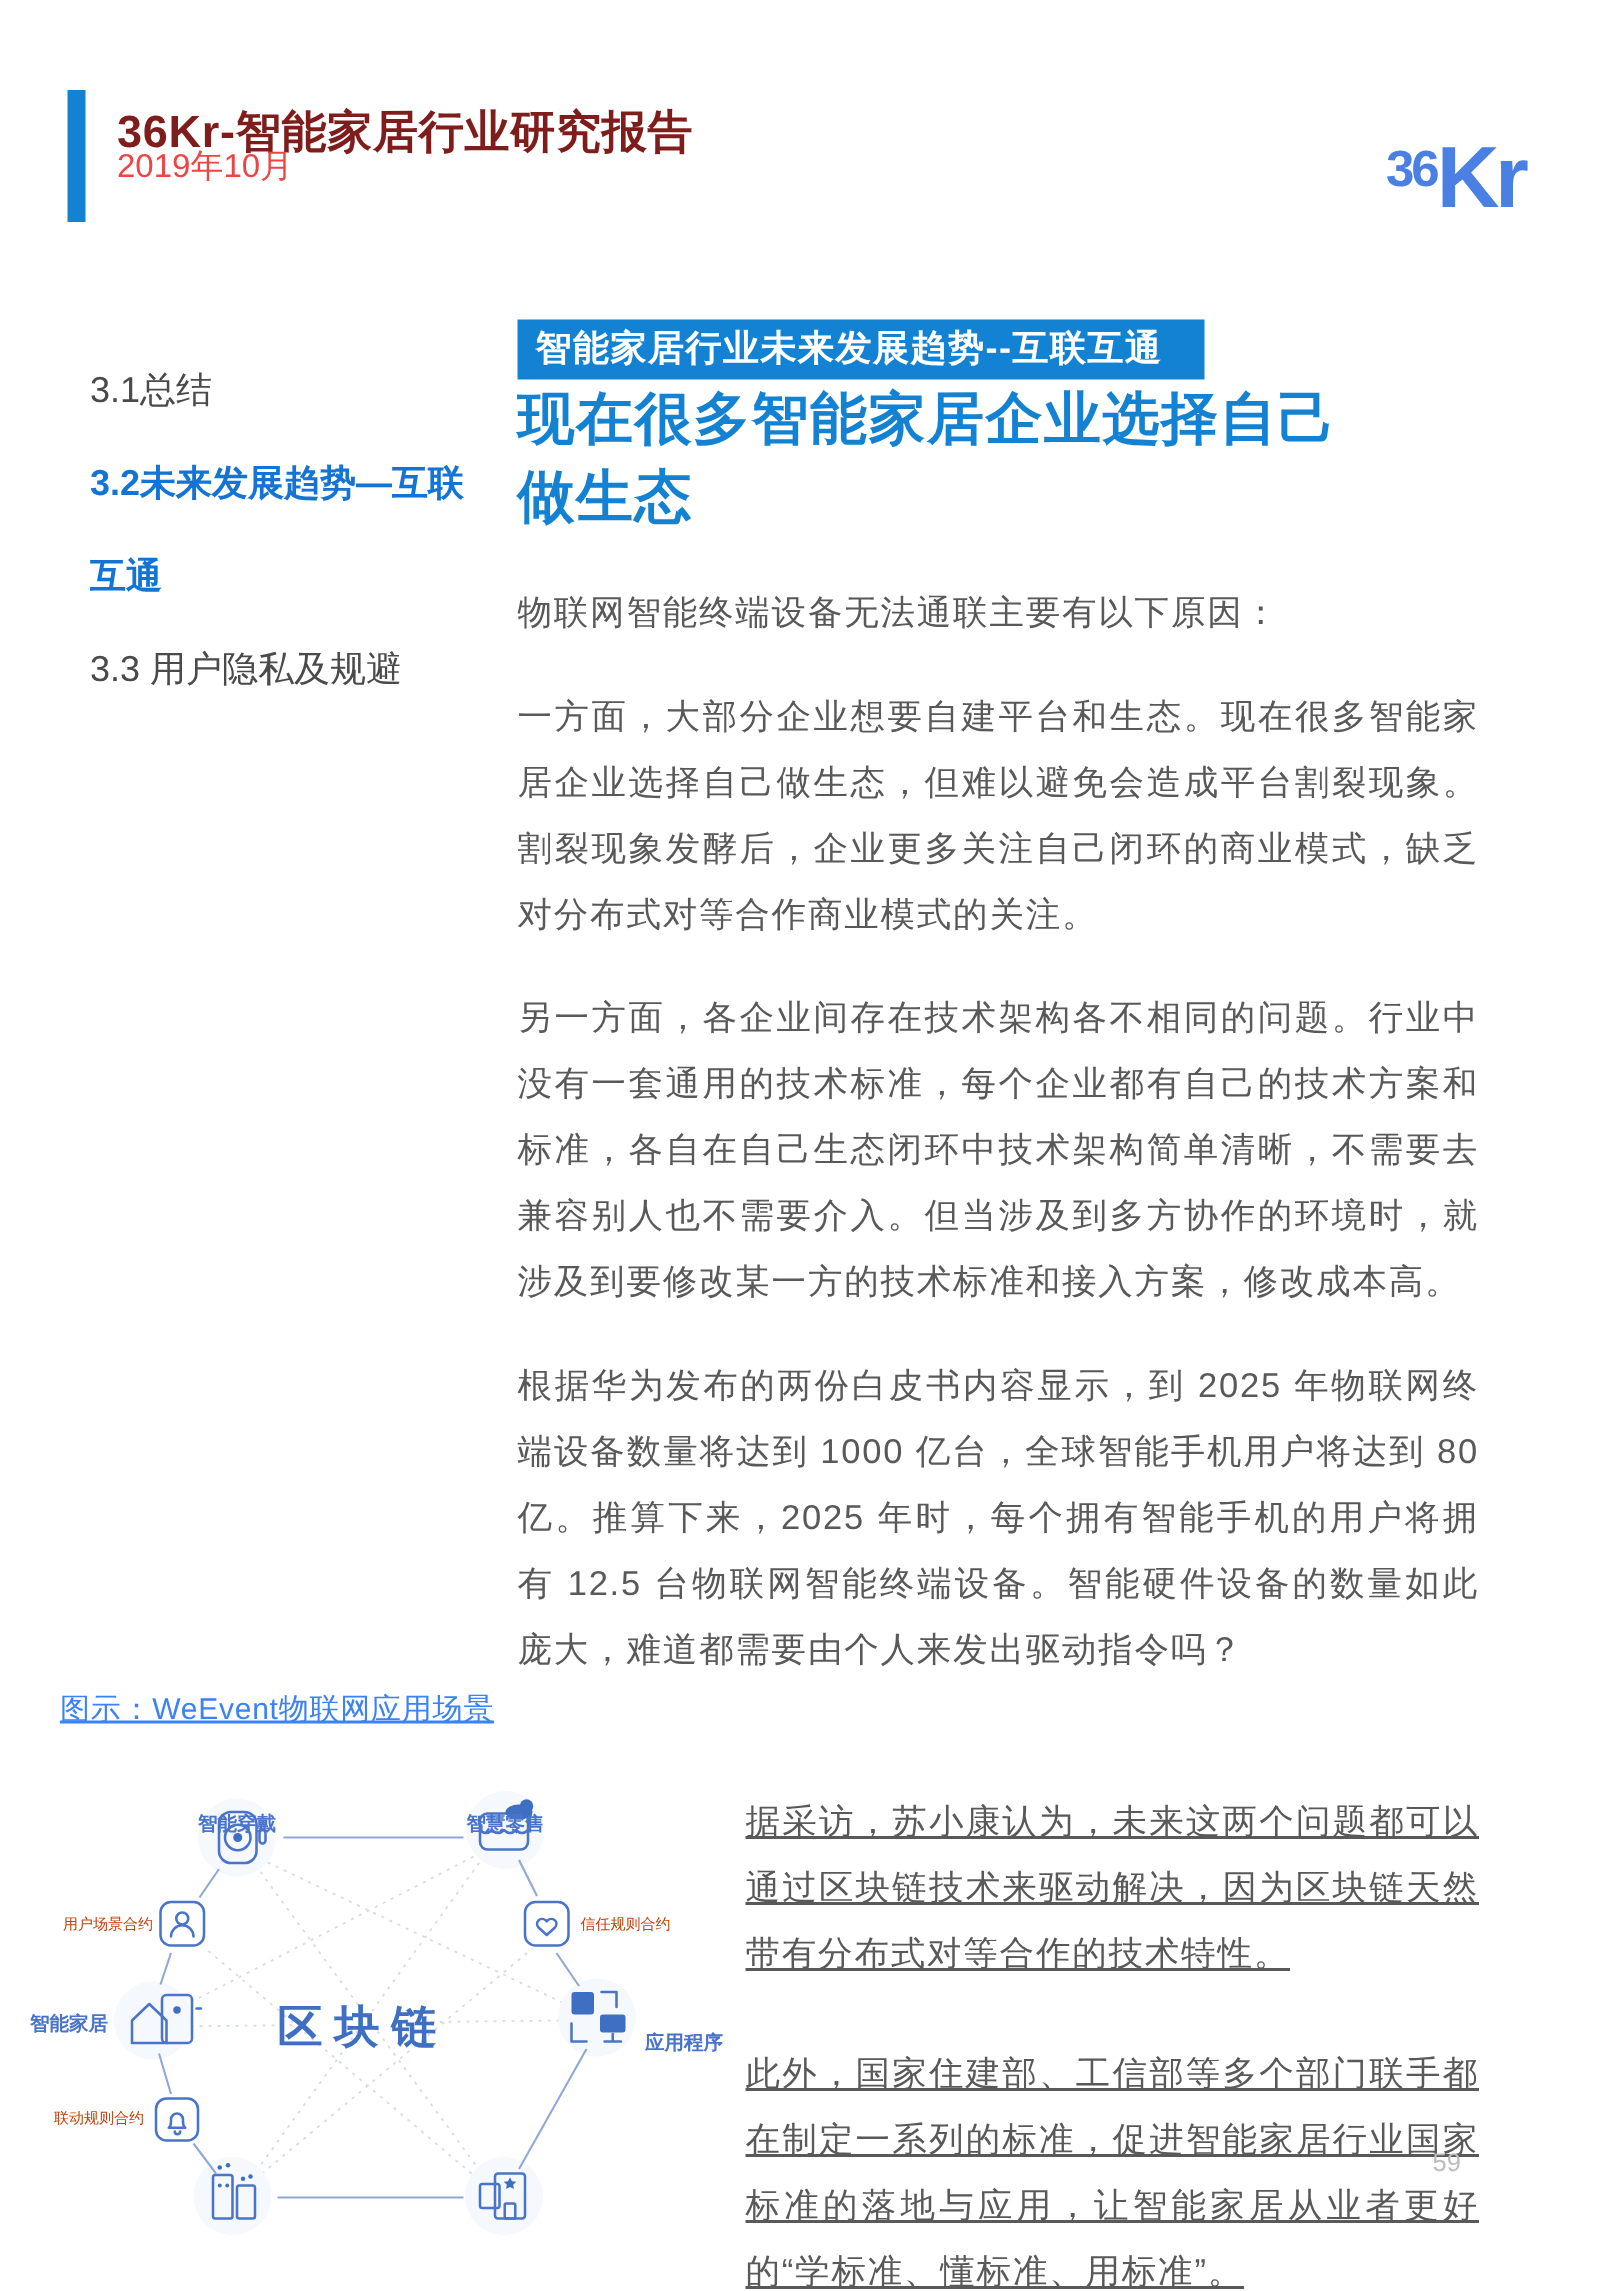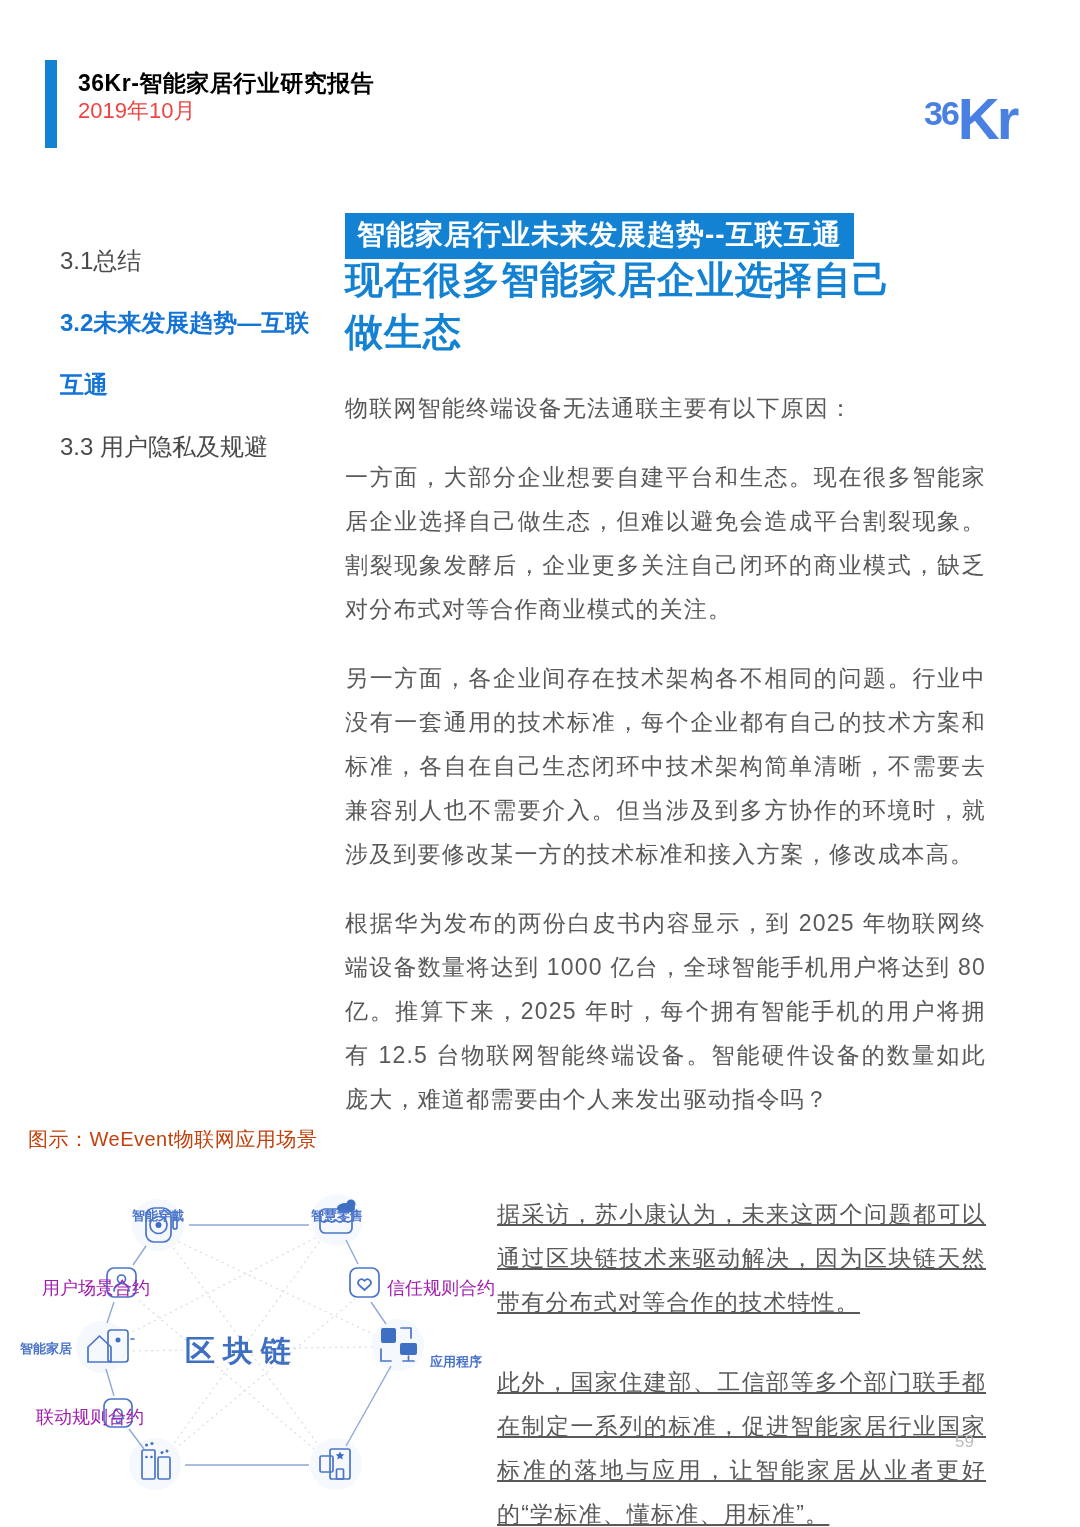--- a/index.html
+++ b/index.html
@@ -4,53 +4,53 @@
 <style>
   * { margin:0; padding:0; box-sizing:border-box; }
   html,body { background:#ffffff; }
   .page {
     position:relative; width:1080px; height:1527px; margin:0 auto;
     background:#ffffff; overflow:hidden;
     font-family:"Liberation Sans","DejaVu Sans",sans-serif;
   }
   
   .hdr-bar { position:absolute; left:45px; top:60px; width:12px; height:88px; background:#1482d3; }
-  .hdr-title { position:absolute; left:78px; top:68px; font-size:23px; font-weight:bold; color:#000000; letter-spacing:0.5px; }
+  .hdr-title { position:absolute; left:78px; top:68px; font-size:30px; font-weight:bold; color:#7f1d1d; letter-spacing:0.5px; }
   .hdr-date  { position:absolute; left:78px; top:96px; font-size:22px; color:#ef4444; }
   .logo { position:absolute; left:924px; top:58px; display:flex; align-items:flex-start; color:#4a80e2;margin-top:32px; }
   .logo-36 { font-size:34px; font-weight:bold; letter-spacing:-2px; margin-top:4px; }
   .logo-kr { font-size:58px; font-weight:bold; letter-spacing:-3px; line-height:1; }
   
   .sidebar { position:absolute; left:60px; top:230px; width:252px; }
   .sb-item { font-size:24px; color:#4a4a4a; line-height:62px; }
   .sb-item.active { color:#1374d6; font-weight:bold; }
   
   .banner {
     position:absolute; left:345px; top:213px; display:inline-block;
-    background:#1482d3; color:#ffffff; font-size:28px; font-weight:bold;
-    padding:3px 12px 5px 12px; letter-spacing:1px;
+    background:#1482d3; color:#ffffff; font-size:24px; font-weight:bold;
+    padding:3px 28px 5px 12px; letter-spacing:1px;
   }
   .heading {
     position:absolute; left:345px; top:254px; width:565px;
     font-size:38px; font-weight:bold; color:#1482d3; line-height:52px; letter-spacing:1px;
   }
   .paras { position:absolute; left:345px; top:386px; width:641px; }
   .paras p, .right-col p {
     font-size:23px; line-height:44px; color:#595959;
     text-align:justify; letter-spacing:1.2px; margin:0 0 25px 0;
   }
   .right-col { position:absolute; left:497px; top:1192px; width:489px; }
   .right-col p { margin-bottom:36px;text-decoration:underline; }
   
-  .fig-caption { position:absolute; left:28px; top:1126px; font-size:20px; color:#c2410c; letter-spacing:0.5px; }
+  .fig-caption { position:absolute; left:40px; top:1126px; font-size:20px; color:#3b82f6; letter-spacing:0.5px;text-decoration:underline; }
   .figure { position:absolute; left:15px; top:1163px; width:460px; height:364px; }
   .figure svg { position:absolute; left:0; top:0; }
   .n-label { position:absolute; font-size:13px; font-weight:bold; color:#4a74c9; white-space:nowrap; }
   .n-center { transform:translateX(-50%);margin-top:32px; }
-  .c-label { position:absolute; font-size:18px; color:#a21caf; white-space:nowrap; }
+  .c-label { position:absolute; font-size:10px; color:#c2410c; white-space:nowrap; }
   .blk-label {
     position:absolute; left:227px; top:168px; transform:translateX(-50%);
     font-size:30px; font-weight:bold; color:#3f6fc3; letter-spacing:8px; white-space:nowrap;
   }
   .ln { stroke:#8fa8d6; stroke-width:1.4; }
   .dt { stroke:#d4dce9; stroke-width:1.2; stroke-dasharray:2 4; }
   .ic { stroke:#4a74c9; stroke-width:1.7; fill:none; stroke-linecap:round; stroke-linejoin:round; }
   .icf { fill:#3f6fc3; stroke:none; }
   .halo { fill:#f5f8fd; }
   .page-num { position:absolute; left:955px; top:1432px; font-size:17px; color:#bcbcbc; }

